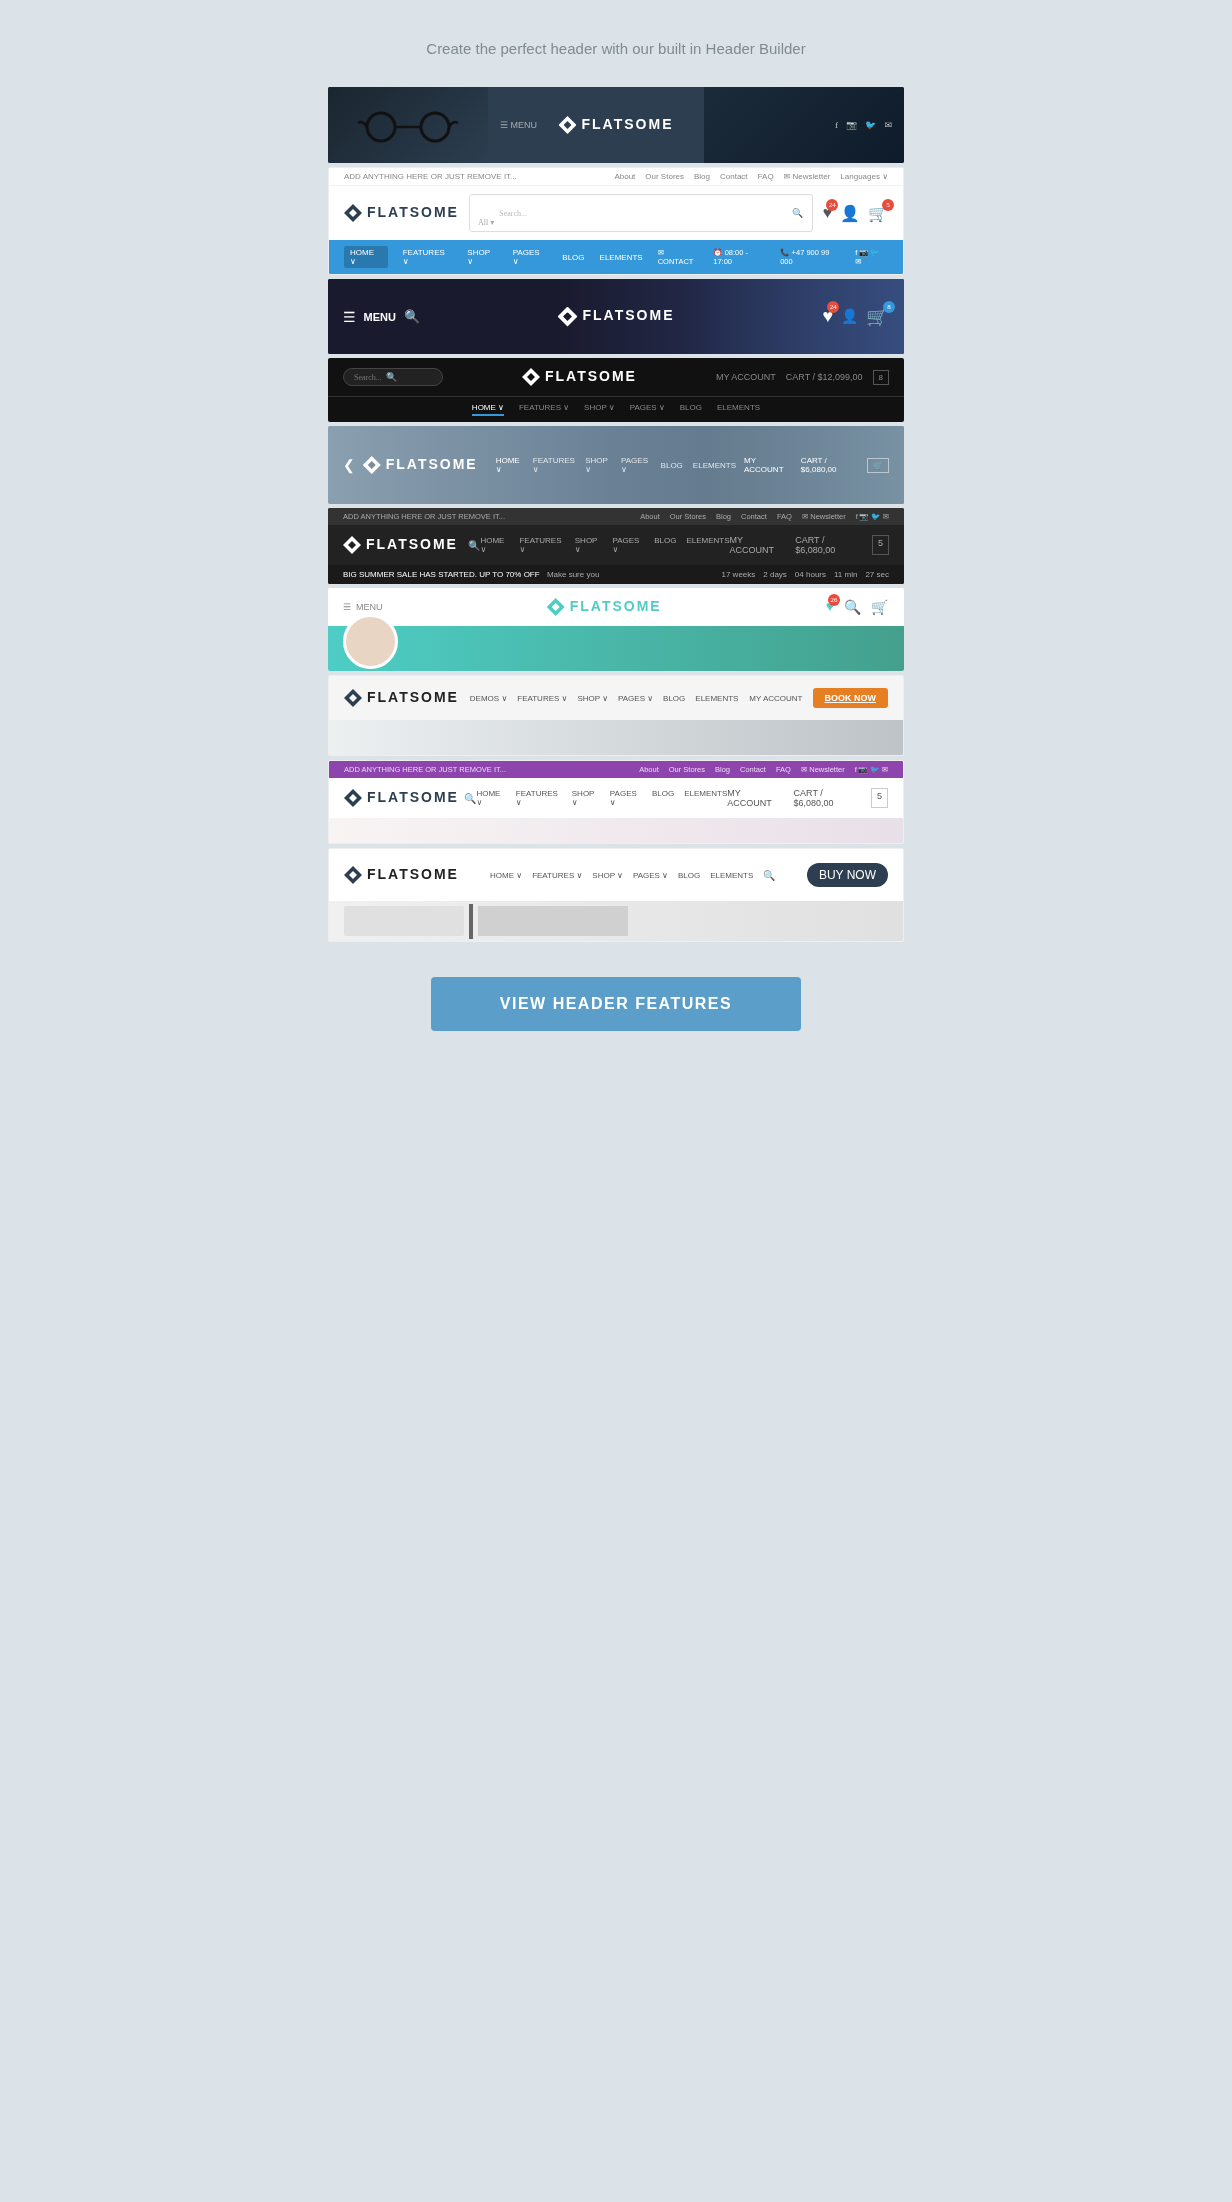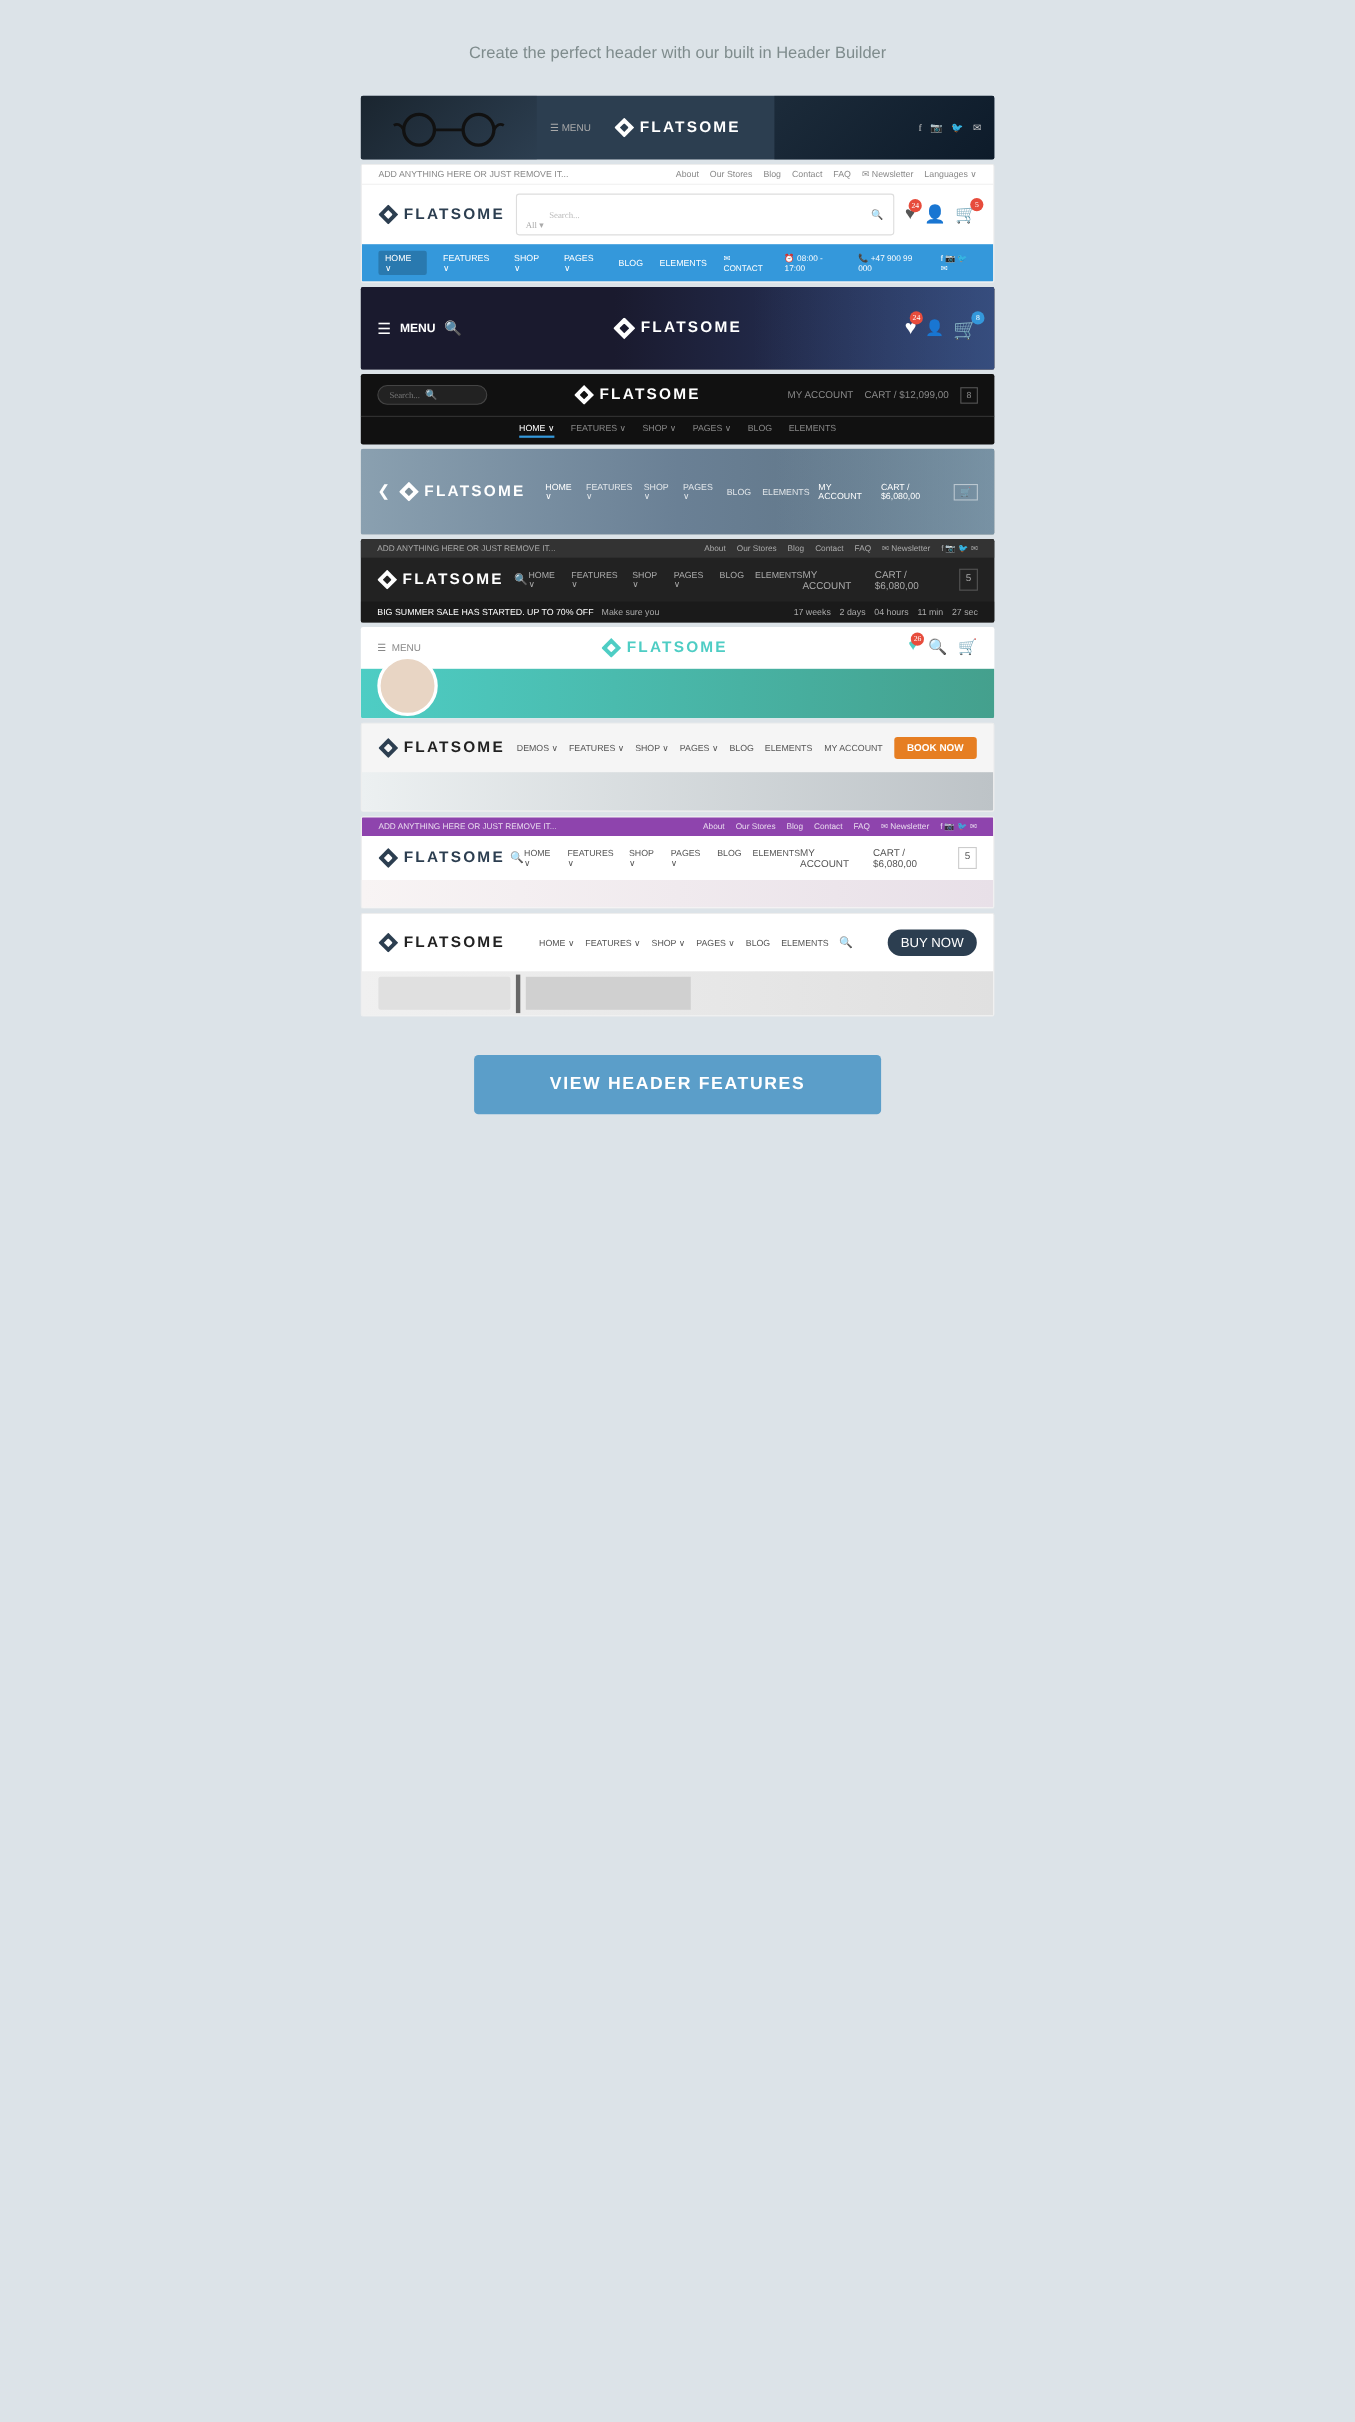--- a/index.html
+++ b/index.html
@@ -40,21 +40,21 @@
     
     .header-preview {
       width: 100%;
       overflow: hidden;
       border-radius: 2px;
     }
 
     
     .h1 {
       background: #2c3e50;
-      height: 58px;
+      height: 76px;
       display: flex;
       align-items: center;
       justify-content: space-between;
       padding: 0 12px;
       position: relative;
     }
     .h1-img-area {
       position: absolute;
       left: 0; top: 0; bottom: 0;
       width: 160px;
@@ -246,20 +246,21 @@
     .h8-nav-items { display: flex; gap: 10px; font-size: 8px; color: #555; font-family: Arial; justify-content: flex-end; }
     .h8-right { display: flex; gap: 10px; align-items: center; }
     .btn-orange {
       background: #e67e22;
       color: white;
       padding: 5px 12px;
       border-radius: 3px;
       font-size: 9px;
       font-family: Arial;
       font-weight: bold;
+      text-decoration: underline;
     }
     .h8-image { background: linear-gradient(to right, #ecf0f1, #bdc3c7); height: 35px; }
 
     
     .h9 { background: white; border: 1px solid #eee; }
     .h9-top {
       background: #8e44ad;
       padding: 4px 15px;
       display: flex;
       justify-content: space-between;

